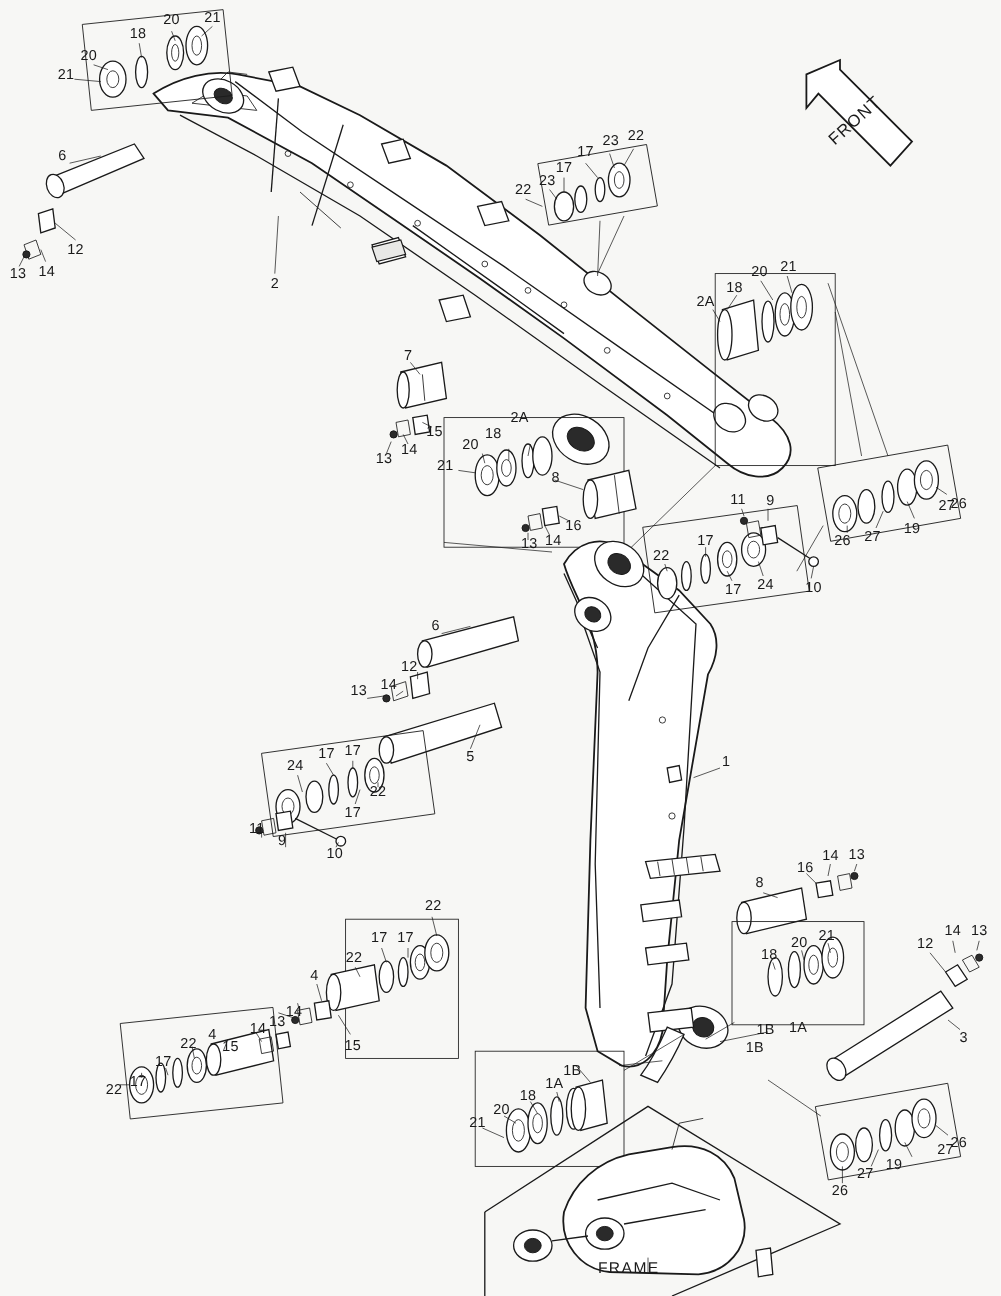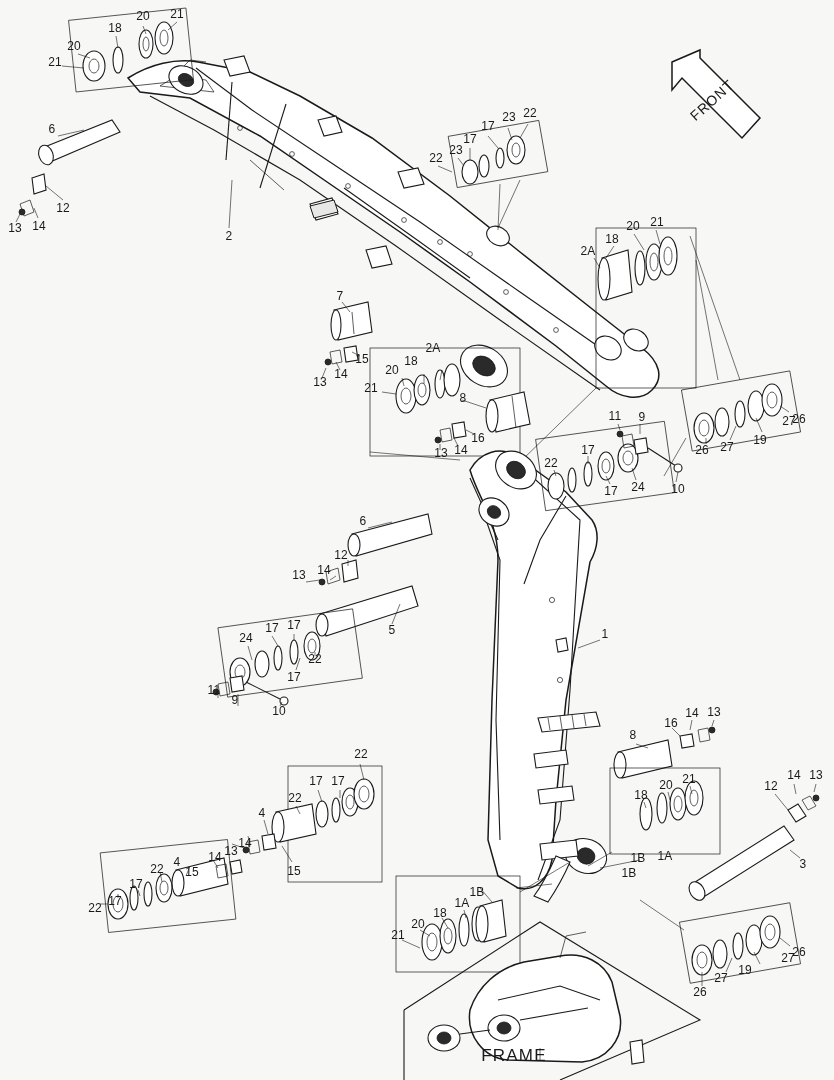--- a/index.html
+++ b/index.html
@@ -27,24 +27,25 @@
     font-size: 12px;
     color: #1a1a1a;
     line-height: 12px;
     white-space: nowrap;
     transform: translate(-50%, -50%);
     letter-spacing: 0.2px;
   }
   .frame-label {
     position: absolute;
     font-family: "Liberation Sans", sans-serif;
-    font-size: 17px;
+    font-size: 13px;
     letter-spacing: 1.2px;
     color: #1a1a1a;
     transform: translate(-50%, -50%);
+    margin-left: 10px;
   }
   .front-label {
     position: absolute;
     font-family: "Liberation Sans", sans-serif;
     font-size: 14px;
     letter-spacing: 1px;
     color: #1a1a1a;
     transform: translate(-50%, -50%) rotate(-42deg);
     white-space: nowrap;
   }

